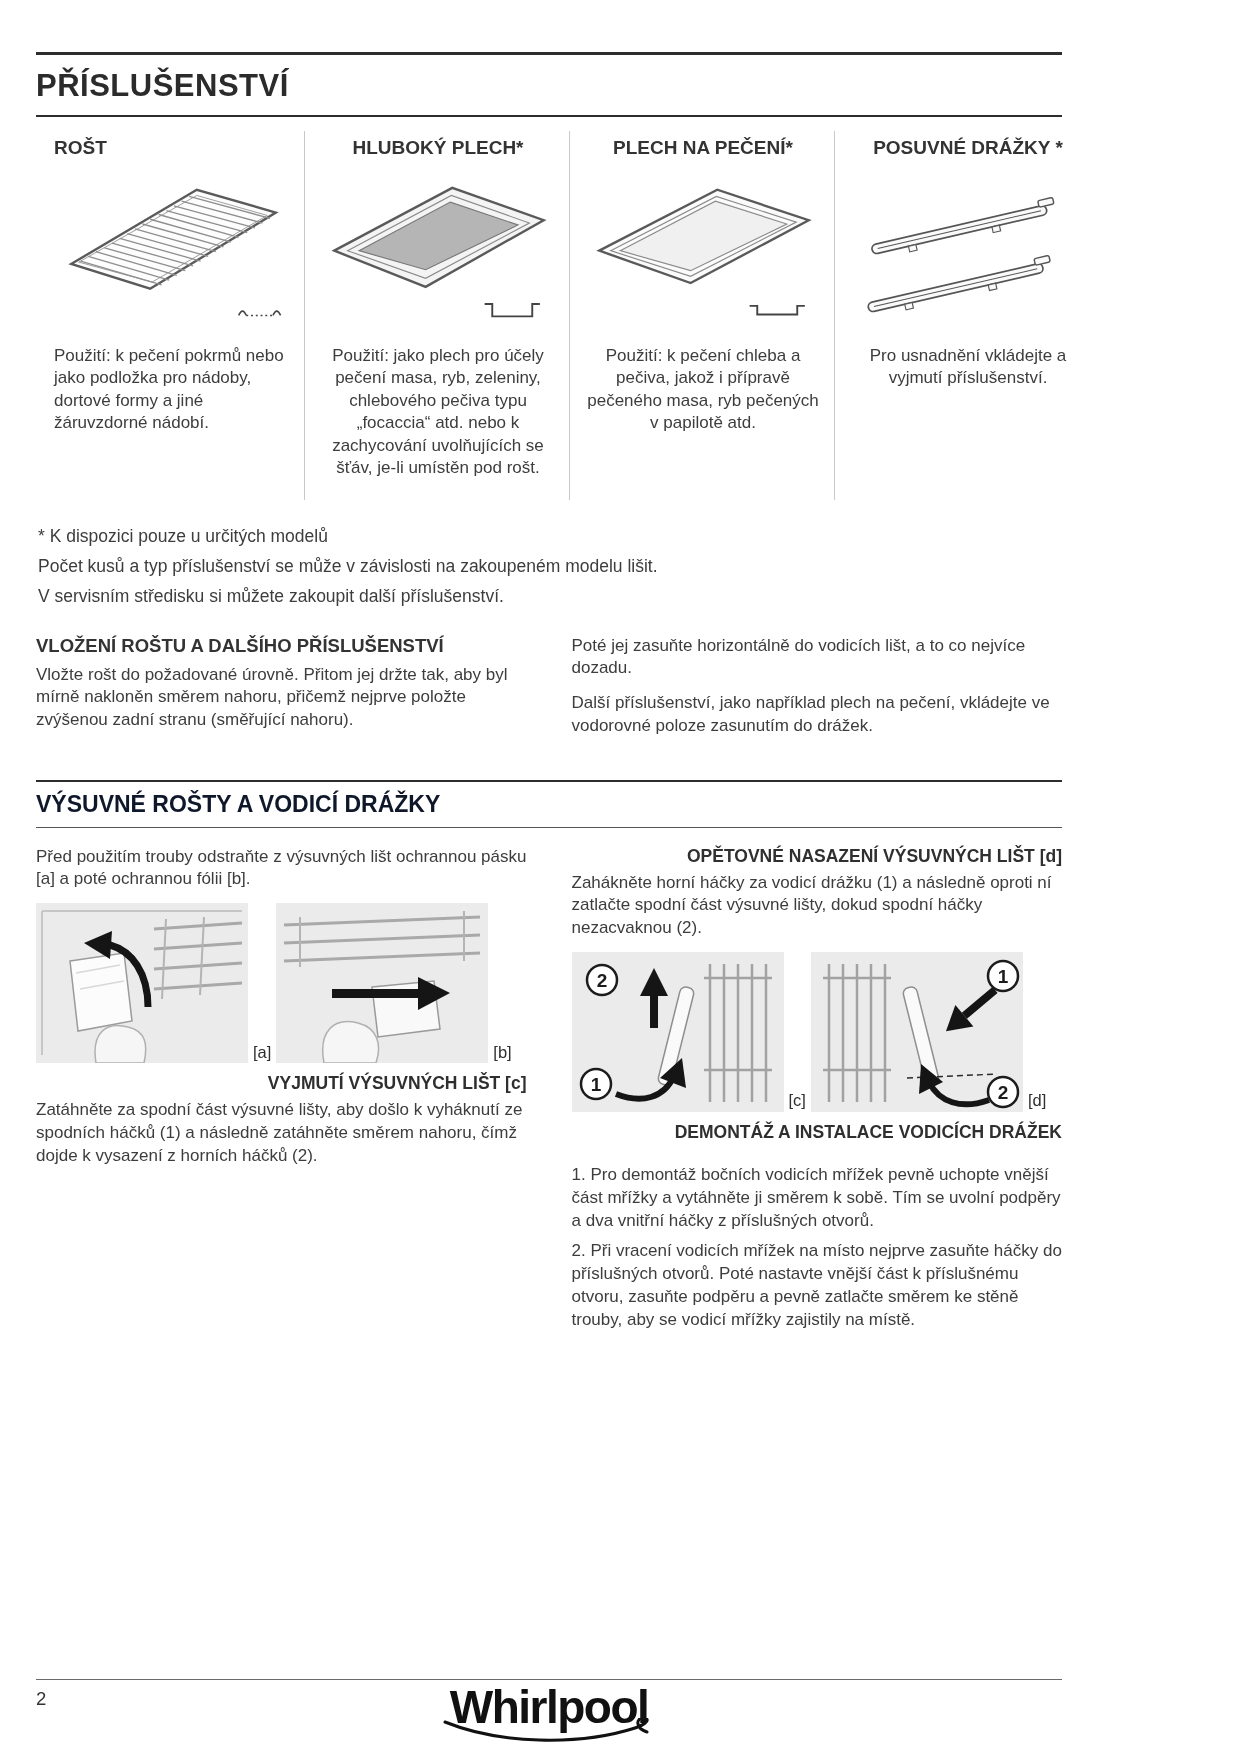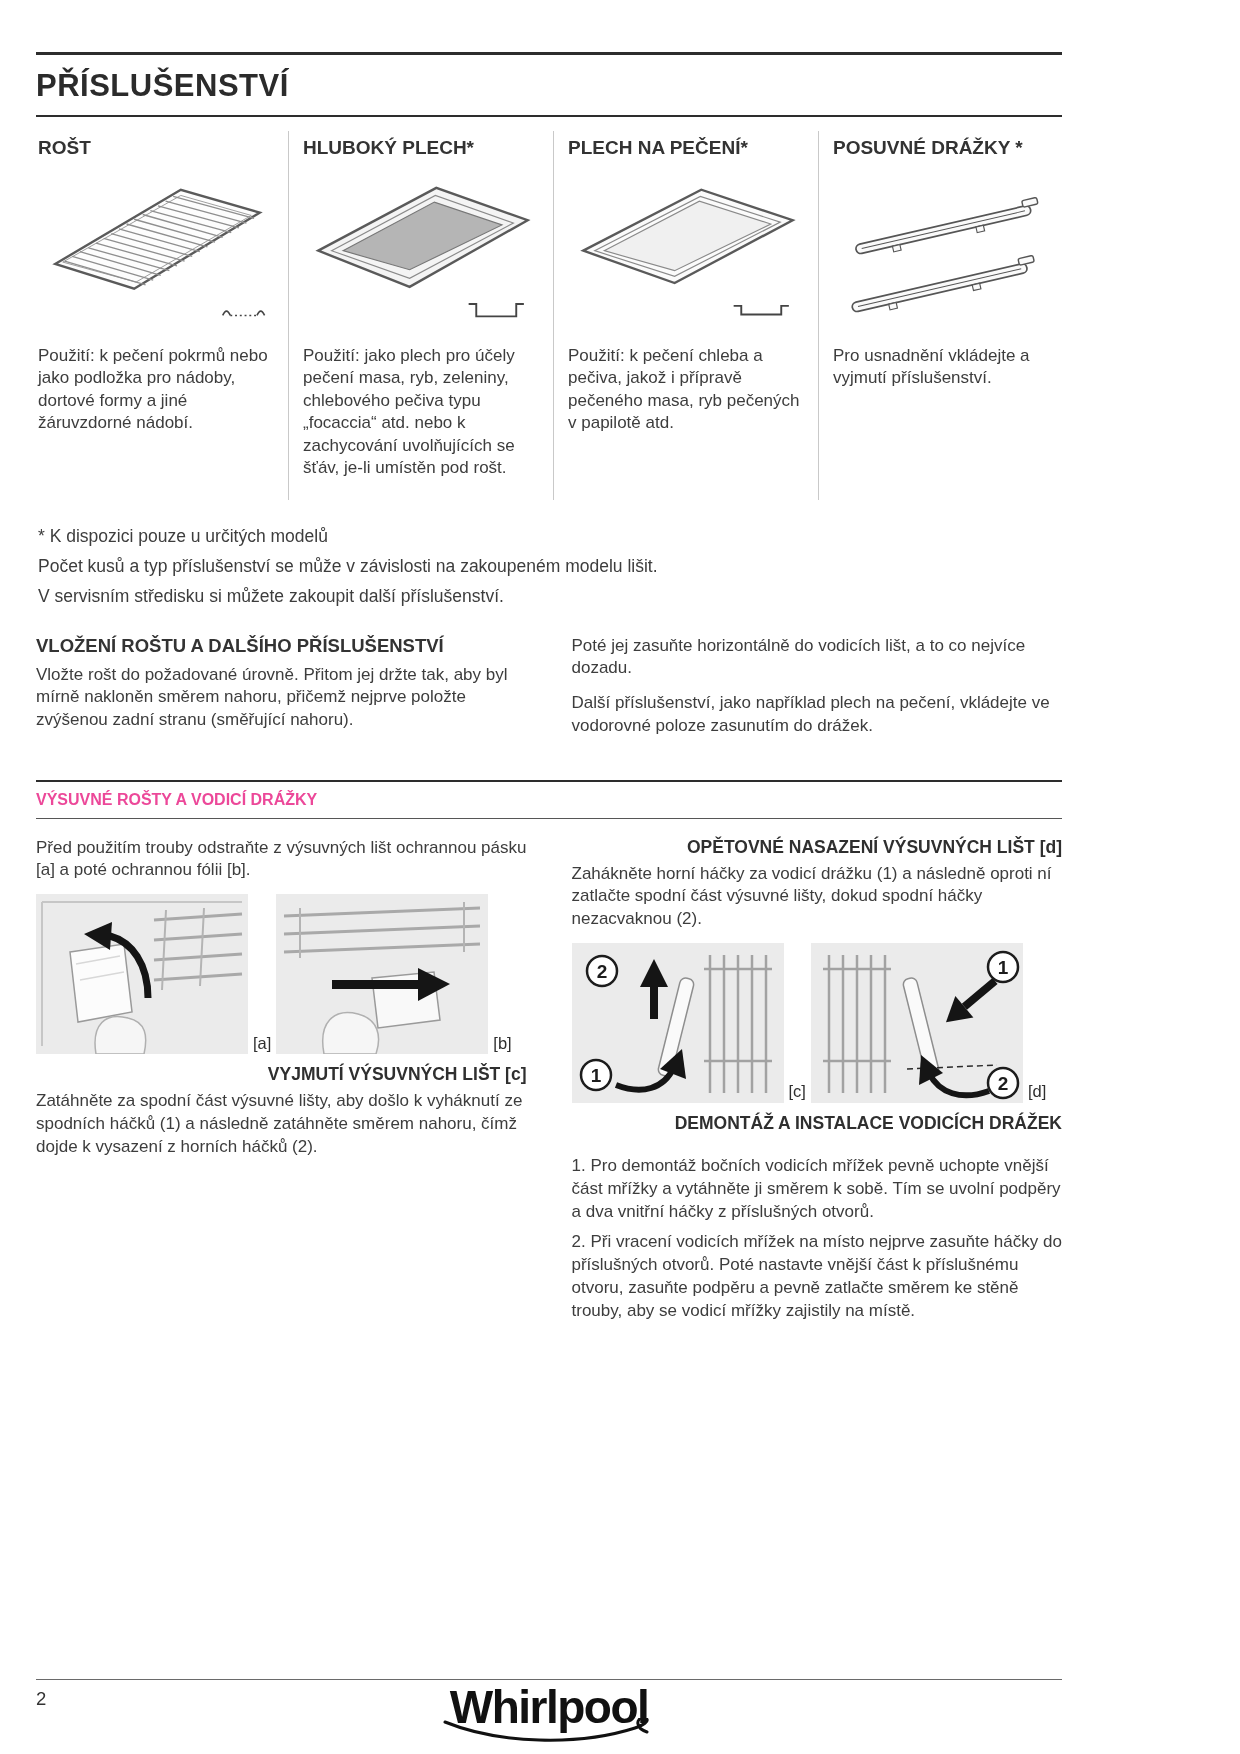--- a/index.html
+++ b/index.html
@@ -7,37 +7,37 @@
   body {
     width: 1240px; height: 1754px; position: relative; overflow: hidden;
     font-family: "Liberation Sans", sans-serif; color: #3d3d3d;
   }
   .content { padding: 52px 178px 0 36px; }
   .rule-heavy { border-top: 3px solid #2d2d2d; }
   .rule-med   { border-top: 2px solid #2d2d2d; }
   .rule-light { border-top: 1px solid #565656; }
   .page-title { font-size: 31px; font-weight: bold; color: #2b2b2b; margin: 13px 0 11px; letter-spacing: .5px; }
 
-  .acc-grid { display: grid; grid-template-columns: repeat(4, 1fr); margin-top: 14px; }
+  .acc-grid { display: grid; grid-template-columns: repeat(4, 1fr); margin-top: 14px; margin-left: 16px; }
   .acc-col { padding: 2px 12px 20px 2px; }
-  .acc-col + .acc-col { border-left: 1px solid #c9c9c9; padding-left: 14px; }
+  .acc-col + .acc-col { border-left: 1px solid #c9c9c9; padding-left: 14px; text-align: center; }
   .acc-name { font-size: 19px; font-weight: bold; color: #333; margin: 4px 0 4px; }
   .acc-fig { height: 182px; display: flex; align-items: center; justify-content: center; }
   .acc-desc { font-size: 17px; line-height: 1.32; }
 
   .notes { margin-top: 26px; font-size: 17.5px; }
   .notes p { margin: 0 0 9px 2px; }
 
   .twocol { display: grid; grid-template-columns: 1fr 1fr; column-gap: 30px; gap: 45px; }
   .insertion { margin-top: 28px; }
   .sec-h { font-size: 18.5px; font-weight: bold; color: #333; margin: 0 0 7px; }
   .body-p { font-size: 17px; line-height: 1.34; margin: 0 0 12px; }
 
   .runners-head { margin-top: 30px; }
-  .runners-title { font-size: 16px; font-weight: bold; color: #ec4899; margin: 9px 0; }
+  .runners-title { font-size: 23px; font-weight: bold; color: #0f172a; margin: 9px 0; }
   .runners-grid { margin-top: 18px; }
   .figrow { display: flex; align-items: flex-end; gap: 5px; margin: 12px 0 10px; }
   .fig { width: 212px; height: 160px; background: #ebebeb; flex: 0 0 auto; display: block; }
   .figlabel { font-size: 16.5px; color: #2f2f2f; line-height: 1; padding-bottom: 3px; white-space: nowrap; }
   .sub-h { font-size: 17.5px; font-weight: bold; color: #2f2f2f; margin: 6px 0 5px; text-align: right; }
 
   .footer { position: absolute; left: 36px; right: 178px; bottom: 10px; }
   .footer-rule { border-top: 1px solid #6a6a6a; }
   .footer-row { position: relative; height: 64px; padding-top: 8px; }
   .page-num { font-size: 18.5px; color: #333; }

